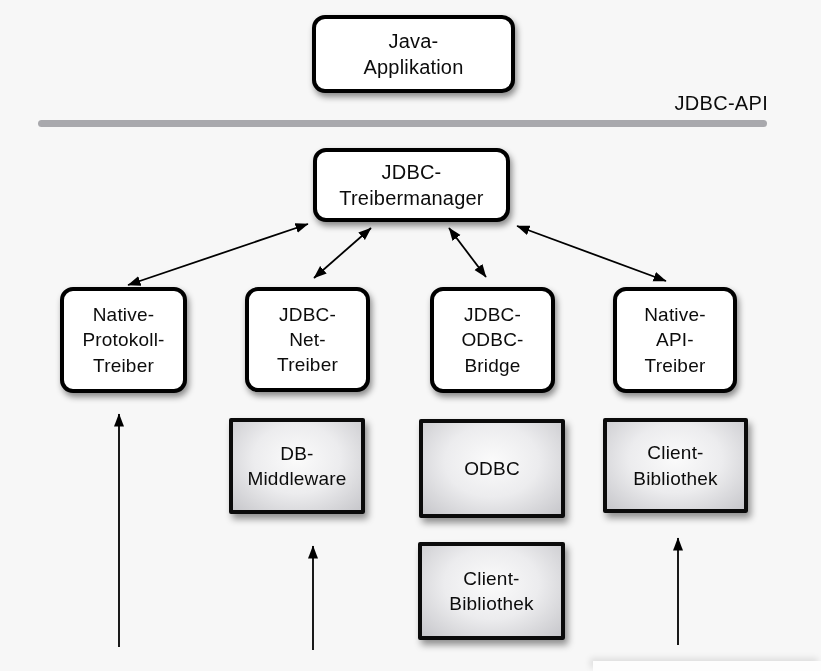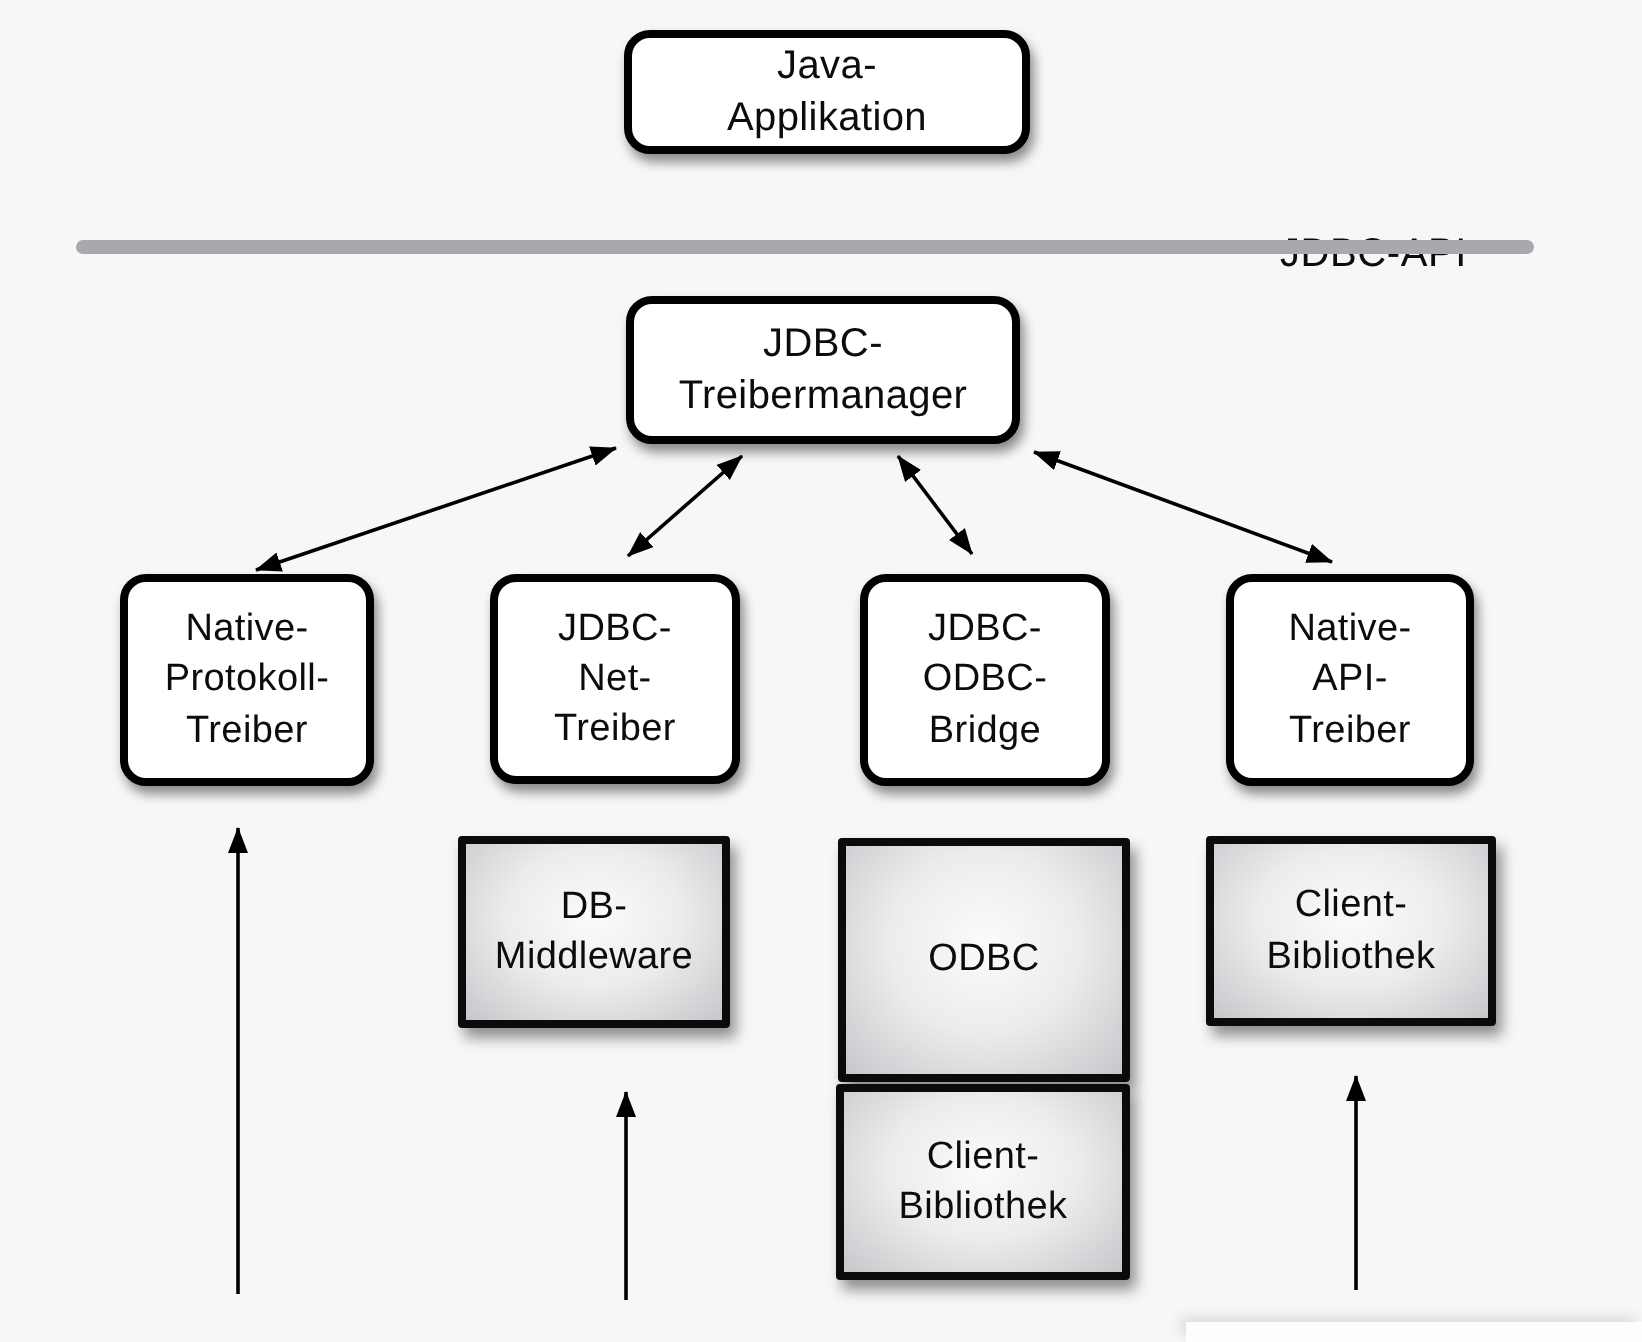--- a/index.html
+++ b/index.html
@@ -31,23 +31,23 @@
   .gray-node{
     background:radial-gradient(ellipse at 50% 42%, #fbfbfb 0%, #ececee 48%, #c7c7cb 100%);
     border:4px solid #0b0b0b;
     border-radius:2px;
     box-shadow:3px 5px 7px rgba(0,0,0,0.42);
     font-size:19px;
   }
   #api-label{
     position:absolute;
     left:640px;top:92px;width:128px;
+    text-align:right;
     font-size:20px;
     letter-spacing:0.3px;
-    margin-top:24px;
   }
   #api-divider{
     position:absolute;
     left:38px;top:120px;width:729px;height:7px;
     border-radius:4px;
   }
   #arrow-layer{position:absolute;left:0;top:0;}
   #bottom-right-box{
     position:absolute;
     left:593px;top:661px;width:228px;height:10px;
@@ -73,21 +73,21 @@
       <line x1="308" y1="224" x2="128" y2="285" marker-start="url(#ahs)" marker-end="url(#ah)"></line>
       <line x1="371" y1="228" x2="314" y2="278" marker-start="url(#ahs)" marker-end="url(#ah)"></line>
       <line x1="449" y1="228" x2="486" y2="277" marker-start="url(#ahs)" marker-end="url(#ah)"></line>
       <line x1="517" y1="226" x2="666" y2="281" marker-start="url(#ahs)" marker-end="url(#ah)"></line>
       <line x1="119" y1="647" x2="119" y2="414" marker-end="url(#ah)"></line>
       <line x1="313" y1="650" x2="313" y2="546" marker-end="url(#ah)"></line>
       <line x1="678" y1="645" x2="678" y2="538" marker-end="url(#ah)"></line>
     </g>
   </svg>
 
-  <div class="node white-node" style="left:312px;top:15px;width:203px;height:62px;">Java-
+  <div class="node white-node" style="left:312px;top:15px;width:203px;height:78px;">Java-
 Applikation</div>
 
   <div id="api-label">JDBC-API</div>
   <div id="api-divider" style="background:#a9a9ad;" title="JDBC-API"></div>
 
   <div class="node white-node" style="left:313px;top:148px;width:197px;height:74px;">JDBC-
 Treibermanager</div>
 
   <div class="node white-node driver" style="left:60px;top:287px;width:127px;height:106px;">Native-
 Protokoll-
@@ -97,21 +97,21 @@
 Treiber</div>
   <div class="node white-node driver" style="left:430px;top:287px;width:125px;height:106px;">JDBC-
 ODBC-
 Bridge</div>
   <div class="node white-node driver" style="left:613px;top:287px;width:124px;height:106px;">Native-
 API-
 Treiber</div>
 
   <div class="node gray-node" style="left:229px;top:418px;width:136px;height:96px;">DB-
 Middleware</div>
-  <div class="node gray-node" style="left:419px;top:419px;width:146px;height:122px;">ODBC</div>
+  <div class="node gray-node" style="left:419px;top:419px;width:146px;height:99px;">ODBC</div>
   <div class="node gray-node" style="left:603px;top:418px;width:145px;height:95px;">Client-
 Bibliothek</div>
 
   <div class="node gray-node" style="left:418px;top:542px;width:147px;height:98px;">Client-
 Bibliothek</div>
 
   <div id="bottom-right-box"></div>
 
 </div>
 

